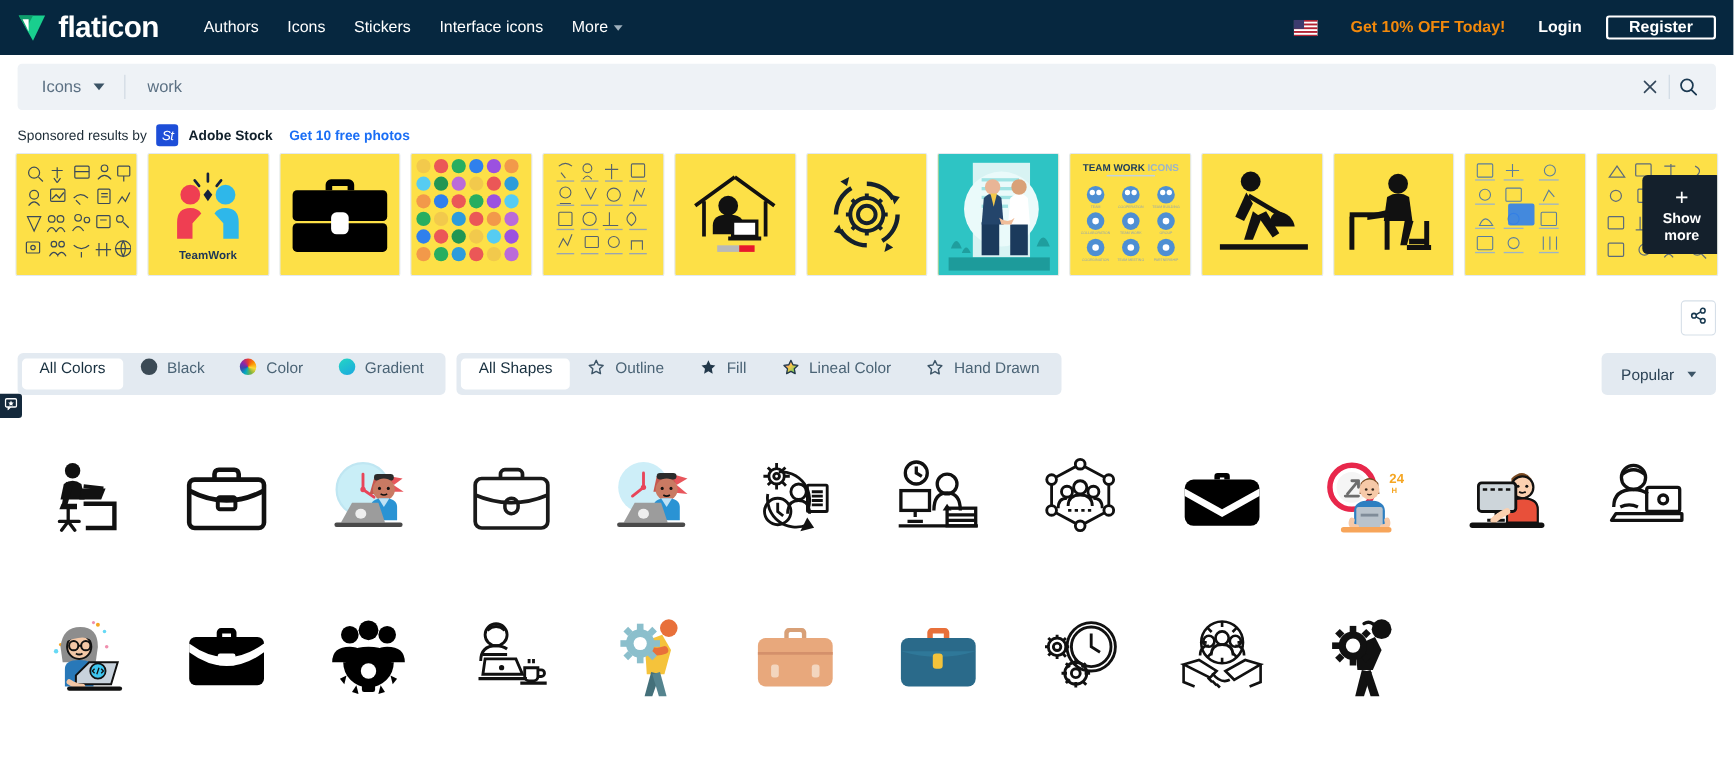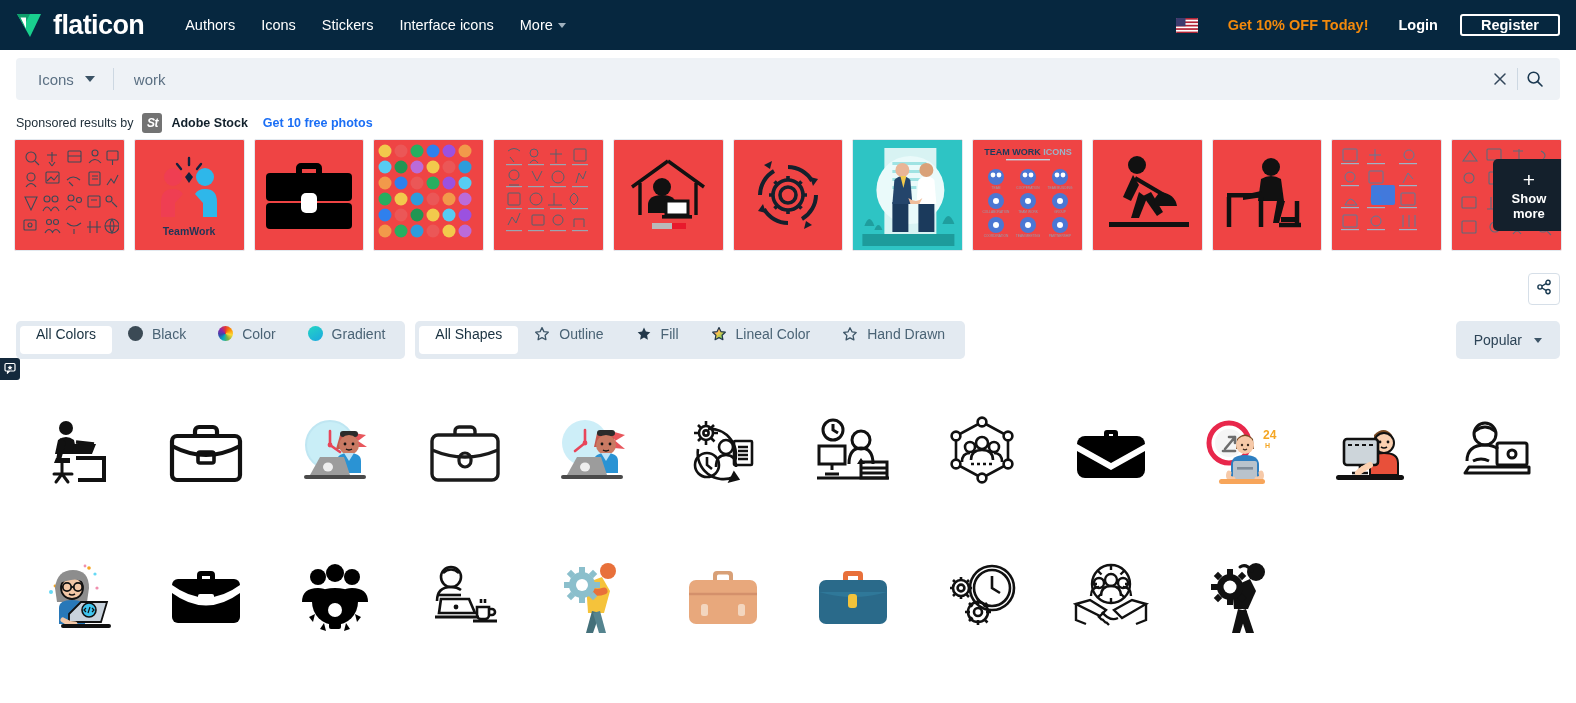--- a/index.html
+++ b/index.html
@@ -163,24 +163,24 @@
   
   .sponsored-row {
     display: flex;
     align-items: center;
     gap: 9px;
     padding: 5px 16px 6px;
   }
   .sponsored-by { font-size: 12.5px; color: #1c2b36; }
   .st-logo {
     width: 20px; height: 20px;
-    background: #737373;
+    background: #1d4ed8;
     color: #ffffff;
     font-size: 12px;
-    font-weight: 700;
+    font-weight: 400;
     font-style: italic;
     border-radius: 3px;
     display: flex; align-items: center; justify-content: center;
     letter-spacing: -0.5px;
   }
   .adobe-stock { font-size: 12.5px; font-weight: 700; color: #11202b; }
   .free-photos {
     font-size: 12.5px; font-weight: 700; color: #1a6ef5;
     cursor: pointer; margin-left: 6px;
   }
@@ -189,21 +189,21 @@
     display: flex;
     gap: 9px;
     padding: 0 14px;
     height: 112px;
     align-items: stretch;
   }
   .thumb {
     flex: 1 1 0;
     min-width: 0;
     border: 1px solid #e3e9ef;
-    background: #ef4444;
+    background: #fde047;
     border-radius: 2px;
     position: relative;
     overflow: hidden;
     display: flex;
     align-items: center;
     justify-content: center;
     cursor: pointer;
   }
   .thumb svg { display: block; }
   .showmore-overlay {

